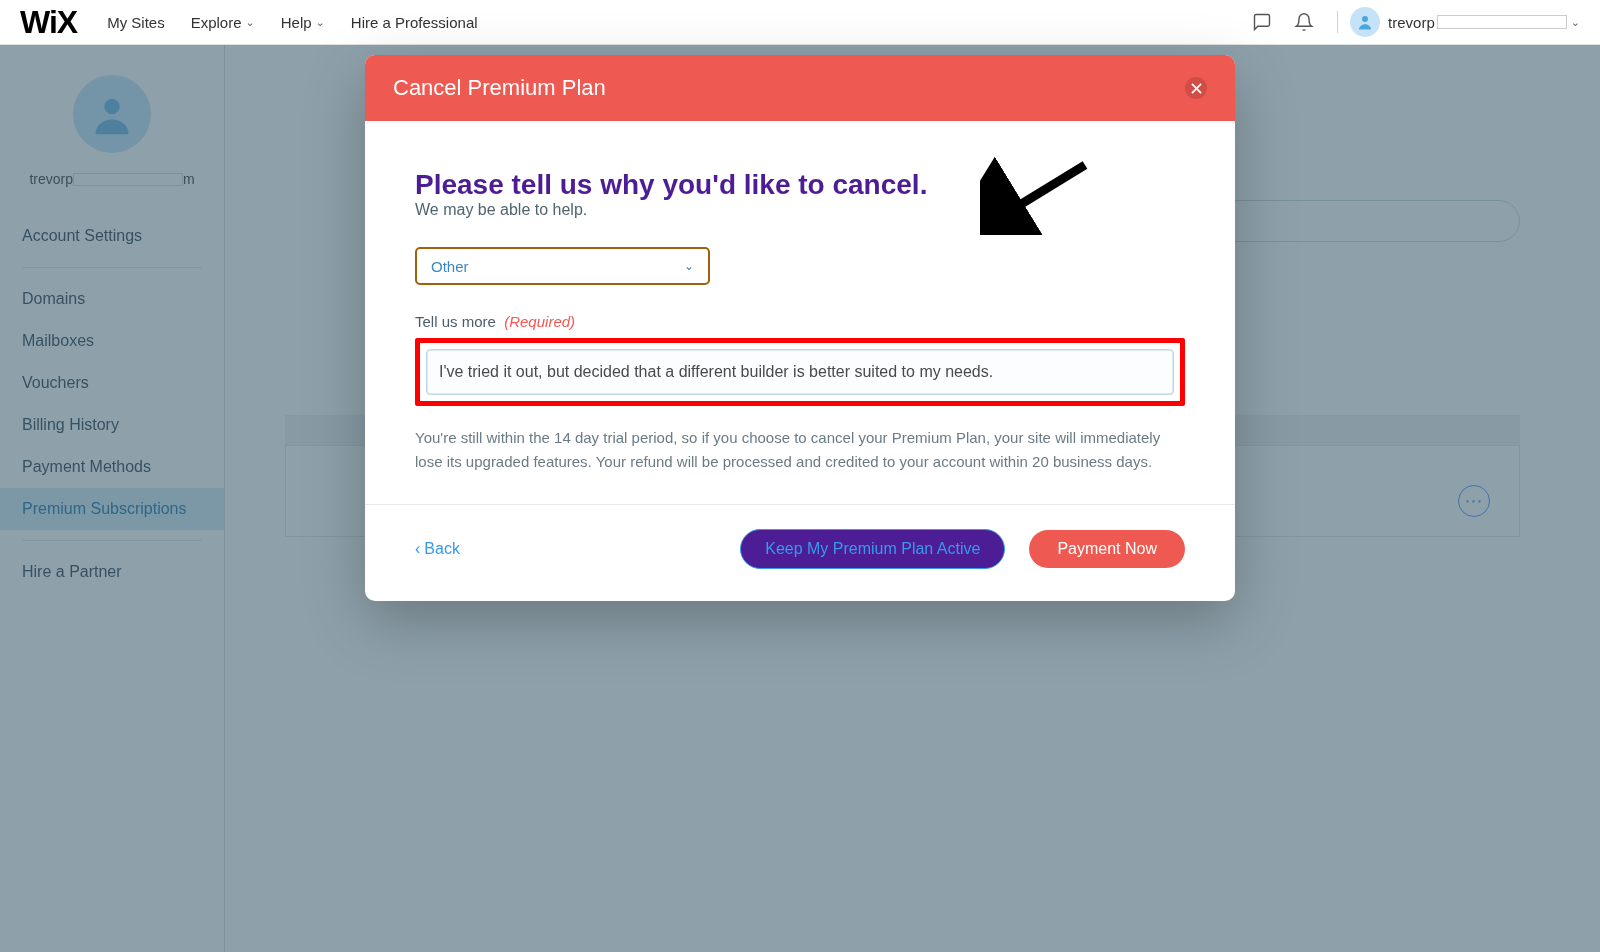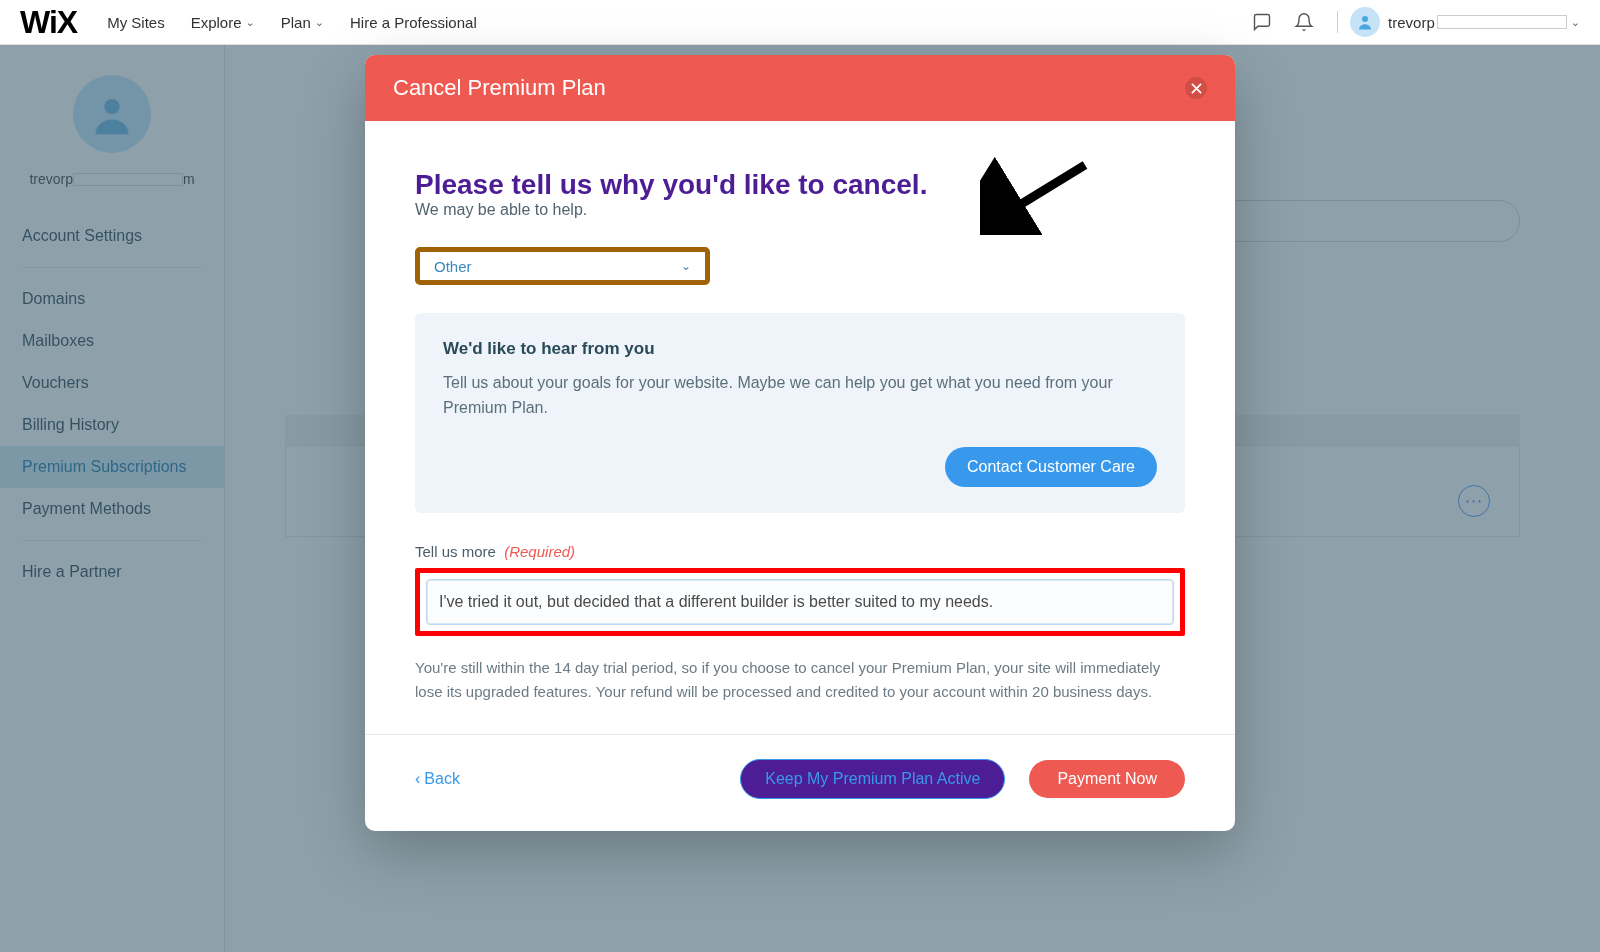--- a/index.html
+++ b/index.html
@@ -238,21 +238,21 @@
       margin-bottom: 0;
     }
     .modal-sub {
       font-size: 16px;
       color: #50646f;
       margin-bottom: 28px;
     }
     .reason-select {
       width: 295px;
       height: 38px;
-      border: 5px solid #a16207;
+      border: 2px solid #a16207;
       border-radius: 5px;
       padding: 0 14px;
       display: flex;
       align-items: center;
       justify-content: space-between;
       color: #3b87c0;
       font-size: 15px;
       margin-bottom: 28px;
       cursor: pointer;
       background: #fff;
@@ -365,21 +365,21 @@
 <body>
 
 <div class="top-nav">
   <div class="wix-logo">WiX</div>
   <div class="top-nav-item">My Sites</div>
   <div class="top-nav-item">
     <span>Explore</span>
     <span class="chevron-sm">⌄</span>
   </div>
   <div class="top-nav-item">
-    <span>Plan</span>
+    <span>Help</span>
     <span class="chevron-sm">⌄</span>
   </div>
   <div class="top-nav-item">Hire a Professional</div>
   <div class="top-nav-spacer"></div>
   <div class="top-nav-icon">
     <svg width="20" height="20" viewBox="0 0 24 24" fill="none" stroke="currentColor" stroke-width="1.7">
         <path d="M21 15a2 2 0 0 1-2 2H7l-4 4V5a2 2 0 0 1 2-2h14a2 2 0 0 1 2 2z"></path>
       </svg>
   </div>
   <div class="top-nav-icon">
@@ -414,22 +414,22 @@
       <span>trevorp</span>
       <span class="email-redact"></span>
       <span>m</span>
     </div>
     <div class="sidebar-item">Account Settings</div>
     <div class="sidebar-divider"></div>
     <div class="sidebar-item">Domains</div>
     <div class="sidebar-item">Mailboxes</div>
     <div class="sidebar-item">Vouchers</div>
     <div class="sidebar-item">Billing History</div>
+    <div class="sidebar-item">Payment Methods</div>
     <div class="sidebar-item active">Premium Subscriptions</div>
-    <div class="sidebar-item">Payment Methods</div>
     <div class="sidebar-divider"></div>
     <div class="sidebar-item">Hire a Partner</div>
   </div>
 
   <div class="main-area">
     <div class="bg-bar1"></div>
     <div class="bg-bar2"></div>
     <div class="search-pill">    h...</div>
     <div class="more-circle">⋯</div>
   </div>
@@ -446,27 +446,20 @@
         </div>
       </div>
       <div class="modal-body">
         <div class="modal-heading">Please tell us why you'd like to cancel.</div>
         <div class="modal-sub">We may be able to help.</div>
         <div class="reason-select">
           <span>Other</span>
           <span style="color:#3b87c0;font-size:12px;">⌄</span>
         </div>
 
-        <div class="help-panel">
-          <div class="help-title">We'd like to hear from you</div>
-          <div class="help-text">Tell us about your goals for your website. Maybe we can help you get what you need from your Premium Plan.</div>
-          <div class="help-panel-actions">
-            <button class="contact-btn">Contact Customer Care</button>
-          </div>
-        </div>
 
         <div class="tell-more-label">
           <span>Tell us more</span>
           &nbsp;<span class="required">(Required)</span>
         </div>
         <div class="tell-more-wrap">
           <input class="tell-more-input" type="text" value="I've tried it out, but decided that a different builder is better suited to my needs." style="">
         </div>
 
         <div class="trial-text">You're still within the 14 day trial period, so if you choose to cancel your Premium Plan, your site will immediately lose its upgraded features. Your refund will be processed and credited to your account within 20 business days.</div>

